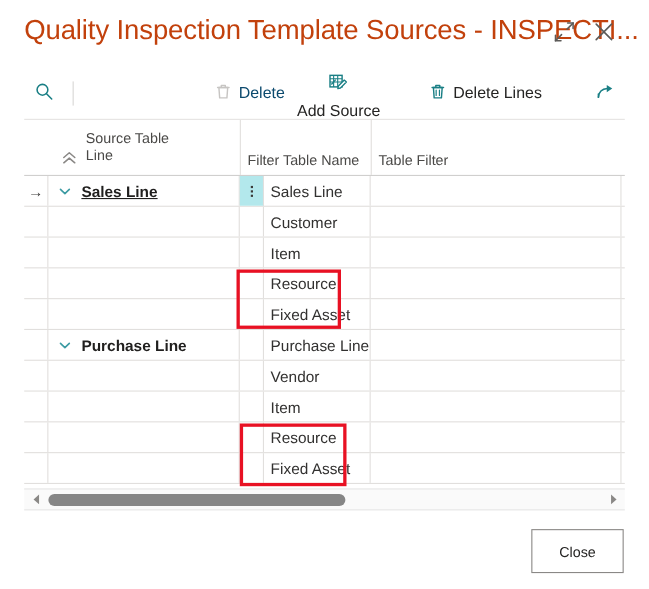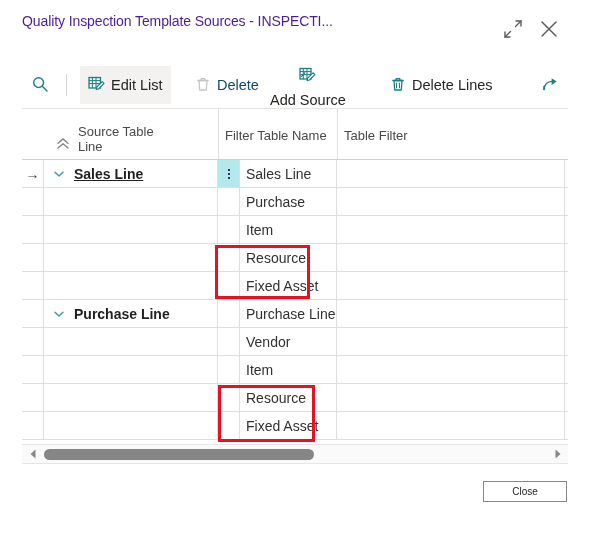--- a/index.html
+++ b/index.html
@@ -19,22 +19,22 @@
 
   
   .titlebar {
     position: absolute;
     left: 0; top: 0;
     width: 590px; height: 60px;
   }
   .title-text {
     position: absolute;
     left: 22px; top: 13px;
-    font-size: 14px;
-    color: #4c1d95;
+    font-size: 25px;
+    color: #c2410c;
     letter-spacing: -0.1px;
     white-space: nowrap;
   }
   .title-btn {
     position: absolute;
     top: 16px;
     width: 26px; height: 26px;
     cursor: pointer;
   }
   .title-btn svg { display: block; }
@@ -87,26 +87,26 @@
     width: 546px;
   }
 
   .ghead {
     position: relative;
     height: 51px;
     border-bottom: 1px solid #d0cfce;
   }
   .ghead .hcell {
     position: absolute;
-    bottom: 16px;
+    bottom: 6px;
     font-size: 13px;
     color: #4a4947;
     line-height: 15px;
   }
-  #hc-source { left: 56px; bottom: 5px; width: 120px; }
+  #hc-source { left: 56px; bottom: 11px; width: 120px; }
   #hc-filtertable { left: 203px; }
   #hc-tablefilter { left: 322px; }
   #collapse-all {
     position: absolute;
     left: 33px; bottom: 7px;
     width: 16px; height: 16px;
     cursor: pointer;
   }
   .hsep {
     position: absolute;
@@ -196,24 +196,24 @@
     width: 270px; height: 11px;
     background: #868686;
     border-radius: 6px;
     cursor: pointer;
   }
 
   
   .footer-btn {
     position: absolute;
     left: 483px; top: 481px;
-    width: 84px; height: 21px;
+    width: 84px; height: 40px;
     background: #ffffff;
     border: 1px solid #8a8886;
-    font-size: 10px;
+    font-size: 13px;
     color: #252423;
     font-family: "Liberation Sans", sans-serif;
     cursor: pointer;
     display: flex; align-items: center; justify-content: center;
   }
 </style>
 </head>
 <body>
 
 <div id="page">
@@ -248,30 +248,20 @@
       <span>
         <svg width="18" height="18" viewBox="0 0 18 18">
           <circle cx="7.6" cy="7.6" r="4.9" fill="none" stroke="#1a7f85" stroke-width="1.4"></circle>
           <path d="M11.3 11.3 L16 16" stroke="#1a7f85" stroke-width="1.4" stroke-linecap="round"></path>
         </svg>
       </span>
     </div>
 
     <div class="tb-sep"></div>
 
-    <div class="tb-item active" id="tb-editlist">
-      <span>
-        <svg width="17" height="17" viewBox="0 0 17 17">
-          <rect x="1" y="2.5" width="11.5" height="10.5" fill="none" stroke="#1a7f85" stroke-width="1.3"></rect>
-          <path d="M1 5.6 H12.5 M1 8.6 H12.5 M4.4 2.5 V13 M8 2.5 V13" stroke="#1a7f85" stroke-width="1"></path>
-          <path d="M8.8 12 L14.2 6.6 L16 8.4 L10.6 13.8 L8.2 14.4 Z" fill="#ffffff" stroke="#1a7f85" stroke-width="1.2" stroke-linejoin="round"></path>
-        </svg>
-      </span>
-      <span>Edit List</span>
-    </div>
 
     <div class="tb-item disabled" id="tb-delete">
       <span>
         <svg width="16" height="16" viewBox="0 0 16 16">
           <path d="M4 4.5 H12 L11.3 14 H4.7 Z" fill="none" stroke="#c7c5c3" stroke-width="1.3" stroke-linejoin="round"></path>
           <path d="M2.8 4.5 H13.2" stroke="#c7c5c3" stroke-width="1.3" stroke-linecap="round"></path>
           <path d="M6.2 4.5 V2.6 H9.8 V4.5" fill="none" stroke="#c7c5c3" stroke-width="1.3" stroke-linejoin="round"></path>
         </svg>
       </span>
       <span>Delete</span>
@@ -356,21 +346,21 @@
               <i></i>
             </span>
           </div>
           <div class="cell c-filter b-right">Sales Line</div>
           <div class="cell c-tfilt b-right"></div>
         </div>
         <div class="grow">
           <div class="cell c-ind b-right"></div>
           <div class="cell c-srcname b-right"></div>
           <div class="cell c-opt b-right"></div>
-          <div class="cell c-filter b-right">Purchase</div>
+          <div class="cell c-filter b-right">Customer</div>
           <div class="cell c-tfilt b-right"></div>
         </div>
         <div class="grow">
           <div class="cell c-ind b-right"></div>
           <div class="cell c-srcname b-right"></div>
           <div class="cell c-opt b-right"></div>
           <div class="cell c-filter b-right">Item</div>
           <div class="cell c-tfilt b-right"></div>
         </div>
         <div class="grow">

